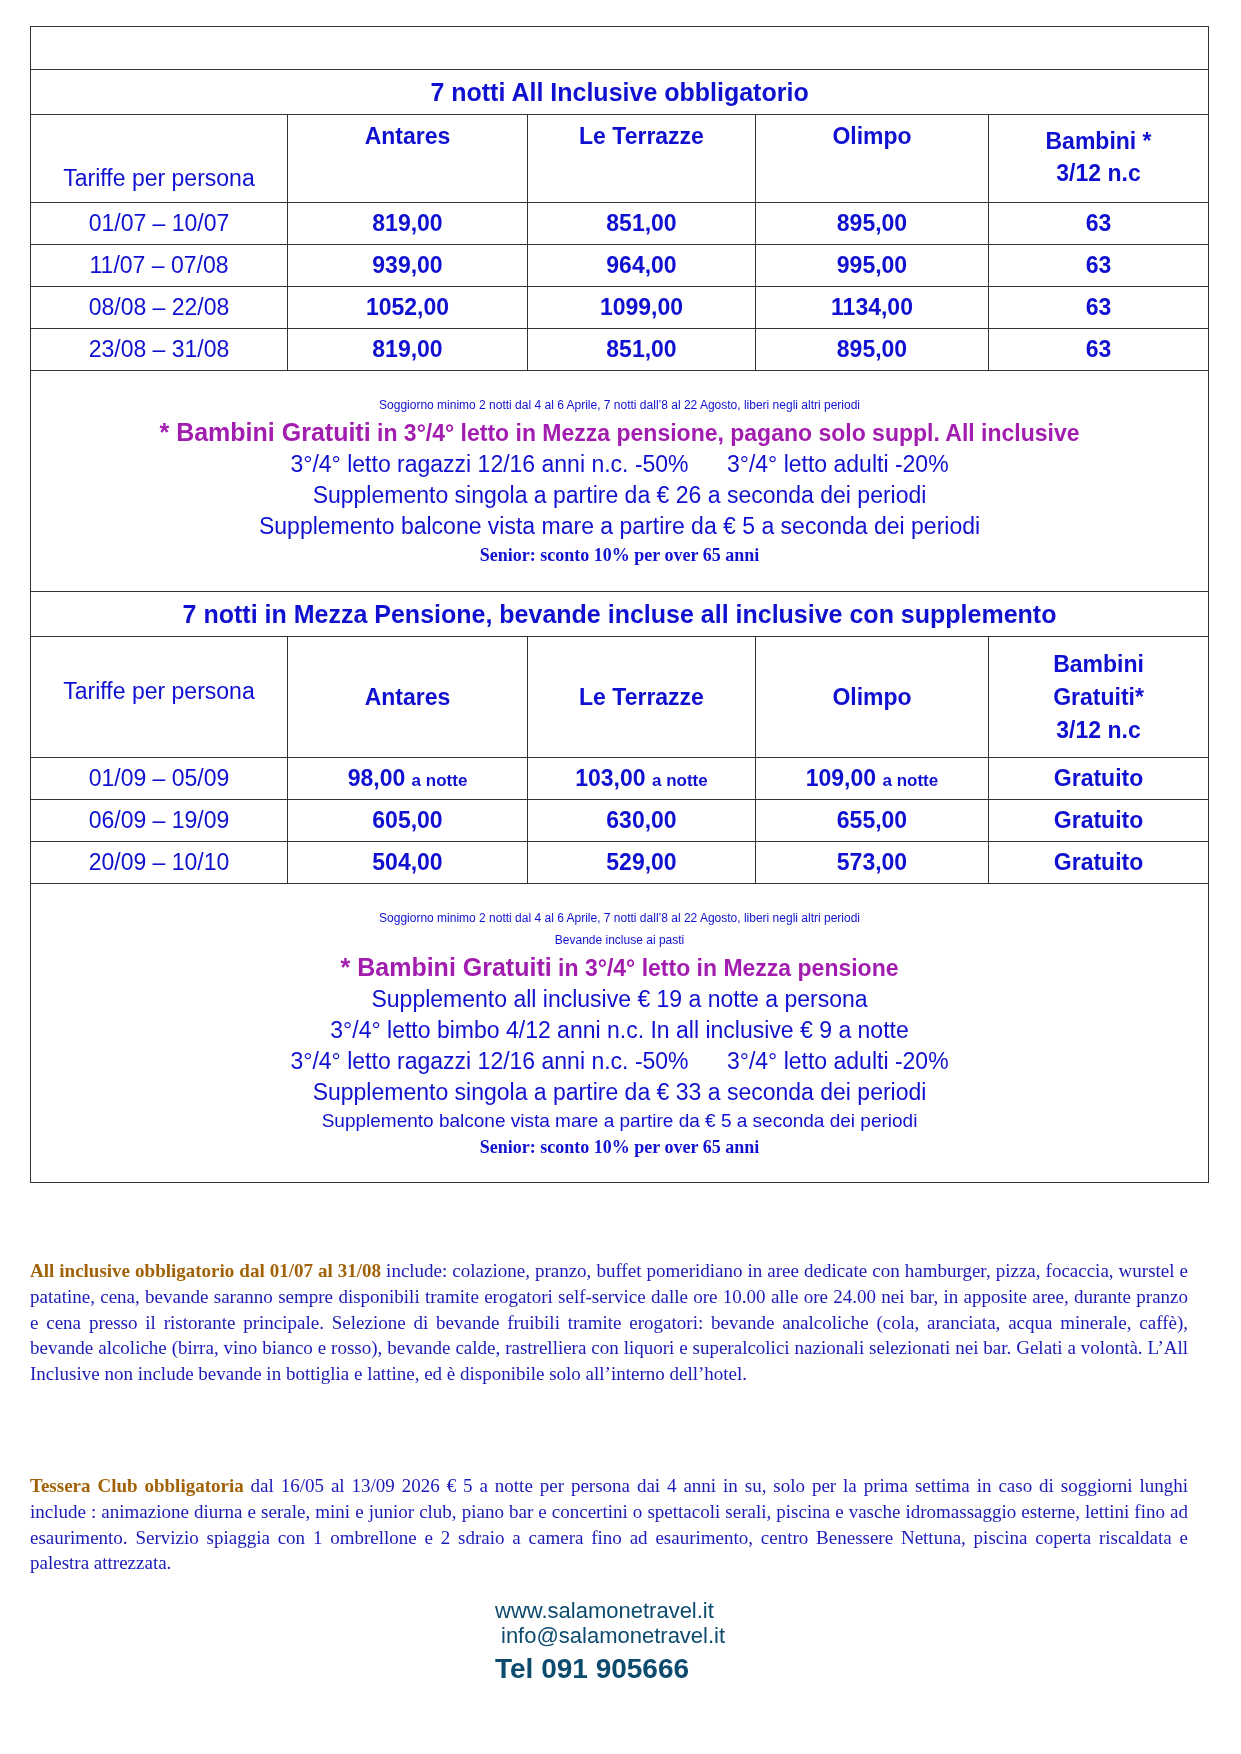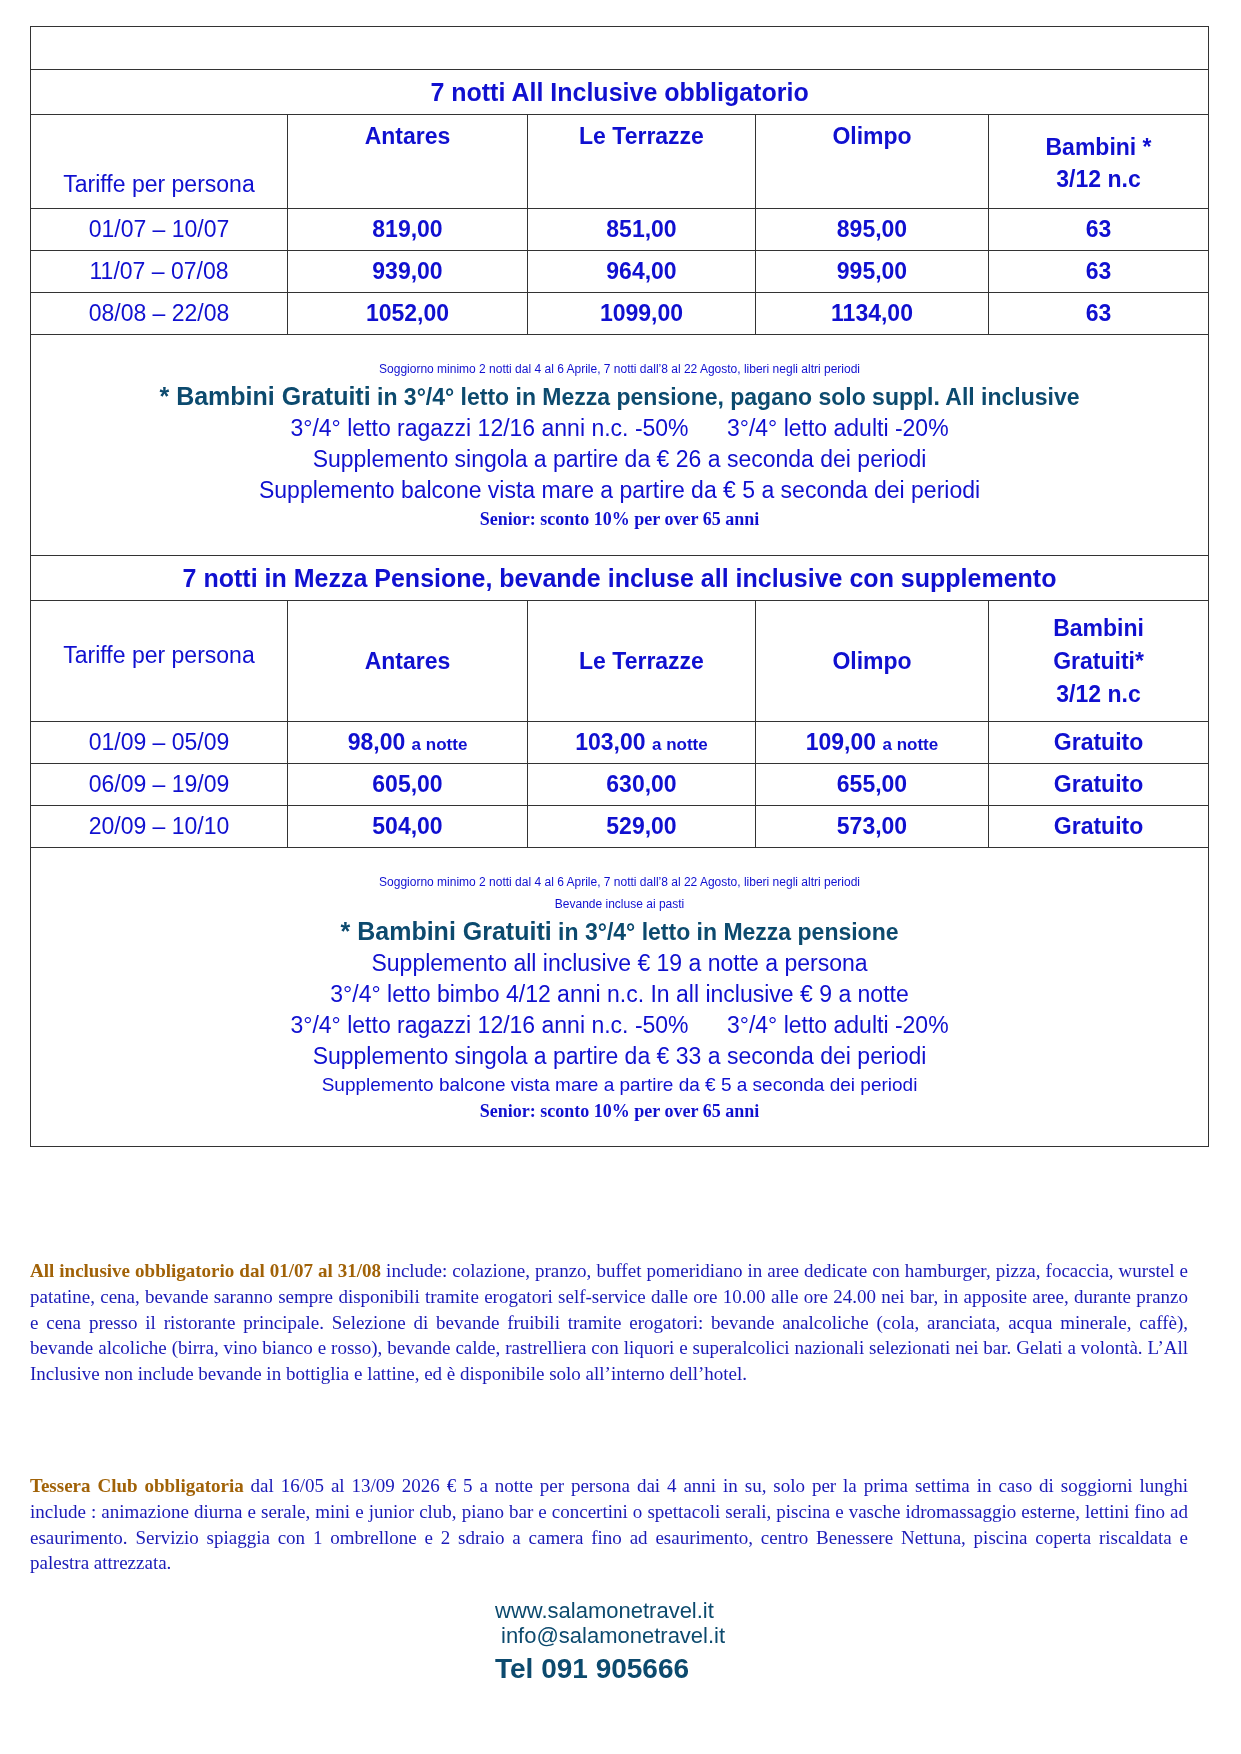--- a/index.html
+++ b/index.html
@@ -12,34 +12,34 @@
   table.rates td {
     border: 1.5px solid #333;
     padding: 0; text-align: center; vertical-align: middle;
     color: #1010d0;
   }
   .empty-row td { height: 42px; }
   .section-title td { height: 44px; font-size: 25px; font-weight: bold; color: #e01010; }
   .hdr1 td { height: 77px; }
   .hdr1 .hotel { vertical-align: top; padding-top: 8px; font-size: 23px; font-weight: bold; }
   .hdr1 .label { vertical-align: bottom; padding-bottom: 10px; font-size: 23px; }
-  .hdr1 .kids { vertical-align: top; padding-top: 16px; font-size: 23px; font-weight: bold; line-height: 32px; }
+  .hdr1 .kids { vertical-align: top; padding-top: 10px; font-size: 23px; font-weight: bold; line-height: 32px; }
   .hdr2 td { height: 108px; }
   .hdr2 .hotel { font-size: 23px; font-weight: bold; }
   .hdr2 .label { font-size: 23px; padding-bottom: 12px; }
   .hdr2 .kids { font-size: 23px; font-weight: bold; line-height: 33px; }
   .data td { height: 41px; font-size: 23px; }
   .data .period { font-weight: normal; }
   .data .price { font-weight: bold; }
   .data .price .unit { font-size: 17px; }
   .notes td { text-align: center; vertical-align: top; }
   .notes1 td { height: 220px; padding-top: 6px; }
   .notes2 td { height: 298px; padding-top: 6px; }
   .n-small { font-size: 12px; line-height: 22px; }
-  .n-red { font-size: 25px; font-weight: bold; color: #0c4a6e; line-height: 32px; }
+  .n-red { font-size: 25px; font-weight: bold; color: #a21caf; line-height: 32px; }
   .n-red .lite { font-size: 23px; }
   .n-med { font-size: 23px; line-height: 31px; }
   .n-bold { font-size: 18px; font-weight: bold; line-height: 26px; font-family: Liberation Serif, serif; }
 
   .para {
     position: absolute; left: 30px; width: 1158px;
     font-family: "Liberation Serif", serif; font-size: 19px; line-height: 25.8px;
     color: #1a1ab8; text-align: justify;
   }
   .para b { color: #a16207; }
@@ -93,20 +93,27 @@
     <td class="price">939,00</td>
     <td class="price">964,00</td>
     <td class="price">995,00</td>
     <td class="price">63</td>
   </tr>
   <tr class="data">
     <td class="period">08/08 – 22/08</td>
     <td class="price">1052,00</td>
     <td class="price">1099,00</td>
     <td class="price">1134,00</td>
+    <td class="price">63</td>
+  </tr>
+  <tr class="data">
+    <td class="period">23/08 – 31/08</td>
+    <td class="price">819,00</td>
+    <td class="price">851,00</td>
+    <td class="price">895,00</td>
     <td class="price">63</td>
   </tr>
   <tr class="notes notes1">
     <td colspan="5">
       <div class="n-small">Soggiorno minimo 2 notti dal 4 al 6 Aprile, 7 notti dall’8 al 22 Agosto, liberi negli altri periodi</div>
       <div class="n-red"><span>* Bambini Gratuiti</span><span class="lite"> in 3°/4° letto in Mezza pensione, pagano solo suppl. All inclusive</span></div>
       <div class="n-med" style="white-space:pre">3°/4° letto ragazzi 12/16 anni n.c. -50%      3°/4° letto adulti -20%</div>
       <div class="n-med">Supplemento singola a partire da € 26 a seconda dei periodi</div>
       <div class="n-med">Supplemento balcone vista mare a partire da € 5 a seconda dei periodi</div>
       <div class="n-bold">Senior: sconto 10% per over 65 anni</div>

